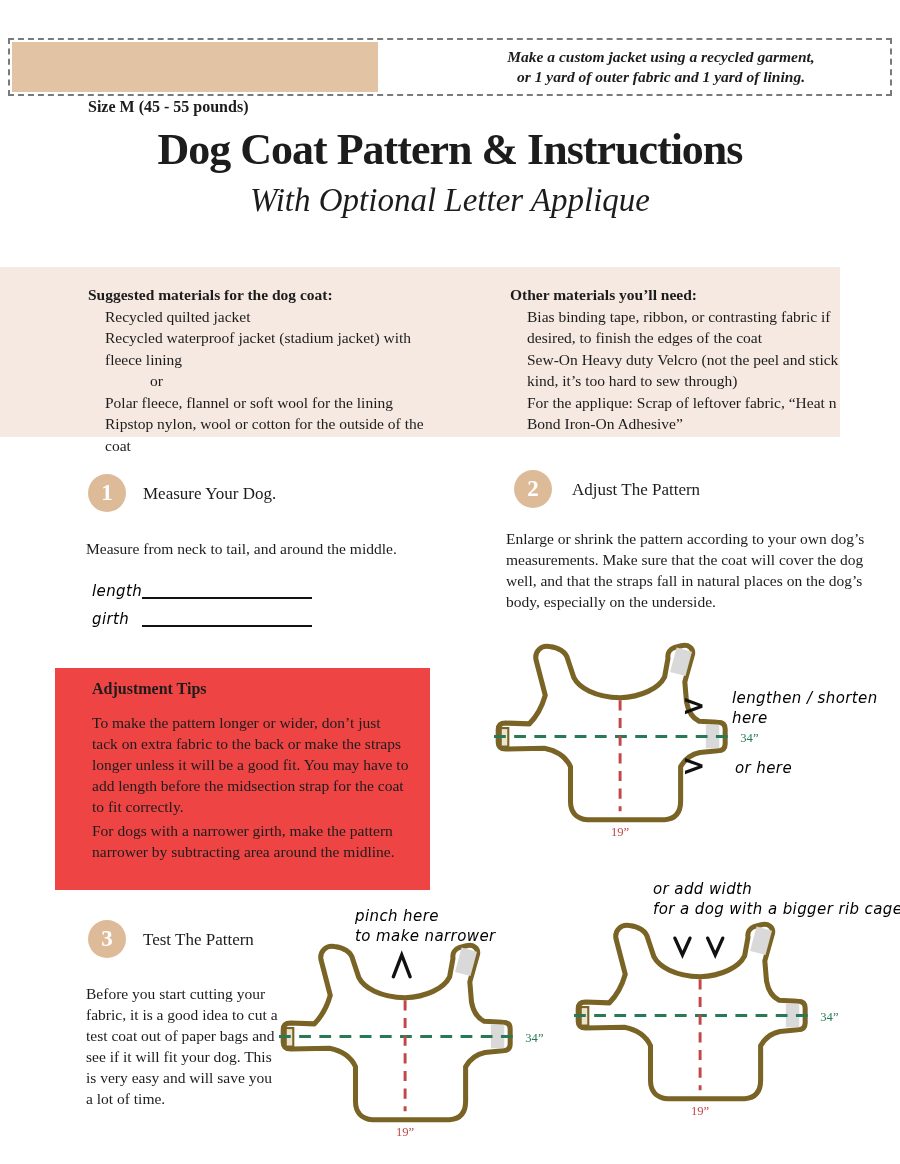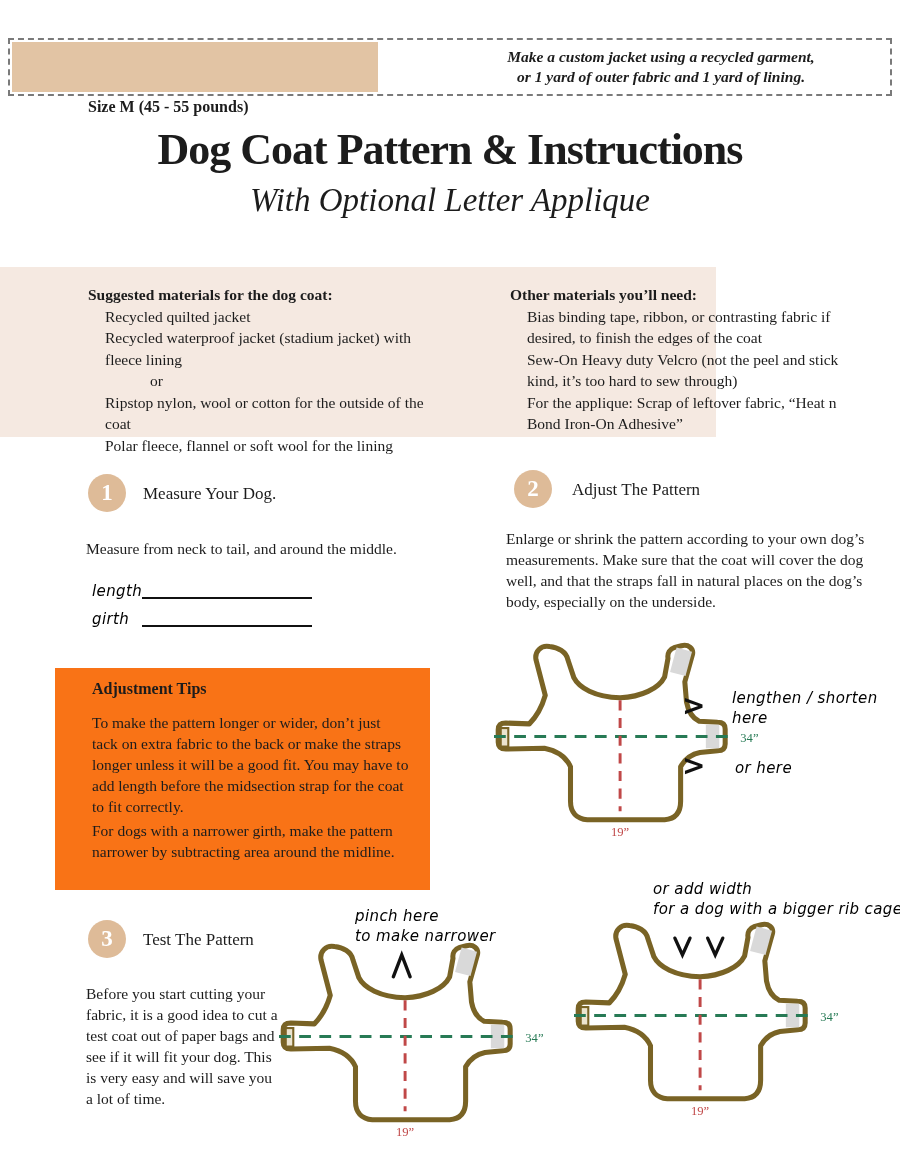--- a/index.html
+++ b/index.html
@@ -14,42 +14,42 @@
   .banner-note{position:absolute;left:420px;width:462px;top:50%;transform:translateY(-50%);
                text-align:center;font-style:italic;font-weight:600;font-size:15.5px;line-height:20px;}
 
   
   .title{position:absolute;left:0;top:122px;width:900px;text-align:center;
          font-weight:bold;font-size:44px;letter-spacing:-1px;line-height:56px;}
   .subtitle{position:absolute;left:0;top:181px;width:900px;text-align:center;
             font-size:33px;line-height:38px;font-style:italic;}
 
   
-  .band{position:absolute;left:0;top:267px;width:716px;height:170px;background:#f5e9e1;}
+  .band{position:absolute;left:0;top:267px;width:840px;height:170px;background:#f5e9e1;}
   .mat-col{position:absolute;top:17px;font-size:15.5px;line-height:21.5px;}
   .mat-left{left:88px;width:345px;}
   .mat-right{left:510px;width:358px;}
   .mat-heading{font-weight:bold;}
   .mat-item{padding-left:17px;}
   .mat-item.or-line{padding-left:62px;}
 
   
   .step-circle{position:absolute;width:38px;height:38px;border-radius:50%;background:#debb98;
                color:#ffffff;font-weight:bold;font-size:23px;text-align:center;line-height:38px;}
   .step-title{position:absolute;font-weight:normal;font-size:17px;white-space:nowrap;}
   .body-text{position:absolute;font-size:15.5px;line-height:21px;}
 
   
   .measure-row{position:absolute;left:92px;width:220px;height:24px;}
   .hw{font-family:"DejaVu Sans",sans-serif;font-style:italic;font-size:15px;letter-spacing:.4px;color:#000000;}
   .measure-label{position:absolute;left:0;top:0;}
   .measure-line{position:absolute;left:50px;right:0;top:15px;border-bottom:2px solid #111;}
 
   
-  .tips-box{position:absolute;left:55px;top:668px;width:375px;height:222px;background:#f97316;}
+  .tips-box{position:absolute;left:55px;top:668px;width:375px;height:222px;background:#ef4444;}
   .tips-heading{position:absolute;left:37px;top:12px;font-weight:bold;font-size:16px;}
   .tips-para1{position:absolute;left:37px;top:44px;width:318px;font-size:15.5px;line-height:21px;}
   .tips-para2{position:absolute;left:37px;top:152px;width:318px;font-size:15.5px;line-height:21px;}
 
   
   .diagram{position:absolute;}
   .annot{position:absolute;line-height:20px;white-space:nowrap;}
   .arrow-mark{position:absolute;font-family:"DejaVu Sans",sans-serif;font-weight:bold;
               font-size:28px;line-height:28px;color:#111;}
 </style>
@@ -98,22 +98,22 @@
 
   <div class="title">Dog Coat Pattern &amp; Instructions</div>
   <div class="subtitle">With Optional Letter Applique</div>
 
   <div class="band">
     <div class="mat-col mat-left">
       <div class="mat-heading">Suggested materials for the dog coat:</div>
       <div class="mat-item">Recycled quilted jacket</div>
       <div class="mat-item">Recycled waterproof jacket (stadium jacket) with fleece lining</div>
       <div class="mat-item or-line">or</div>
+      <div class="mat-item">Polar fleece, flannel or soft wool for the lining</div>
       <div class="mat-item">Ripstop nylon, wool or cotton for the outside of the coat</div>
-      <div class="mat-item">Polar fleece, flannel or soft wool for the lining</div>
     </div>
     <div class="mat-col mat-right">
       <div class="mat-heading">Other materials you’ll need:</div>
       <div class="mat-item">Bias binding tape, ribbon, or contrasting fabric if desired, to finish the edges of the coat</div>
       <div class="mat-item">Sew-On Heavy duty Velcro (not the peel and stick kind, it’s too hard to sew through)</div>
       <div class="mat-item">For the applique: Scrap of leftover fabric, “Heat n Bond Iron-On Adhesive”</div>
     </div>
   </div>
 
   <div class="step-circle" style="left:88px;top:474px;">1</div>

